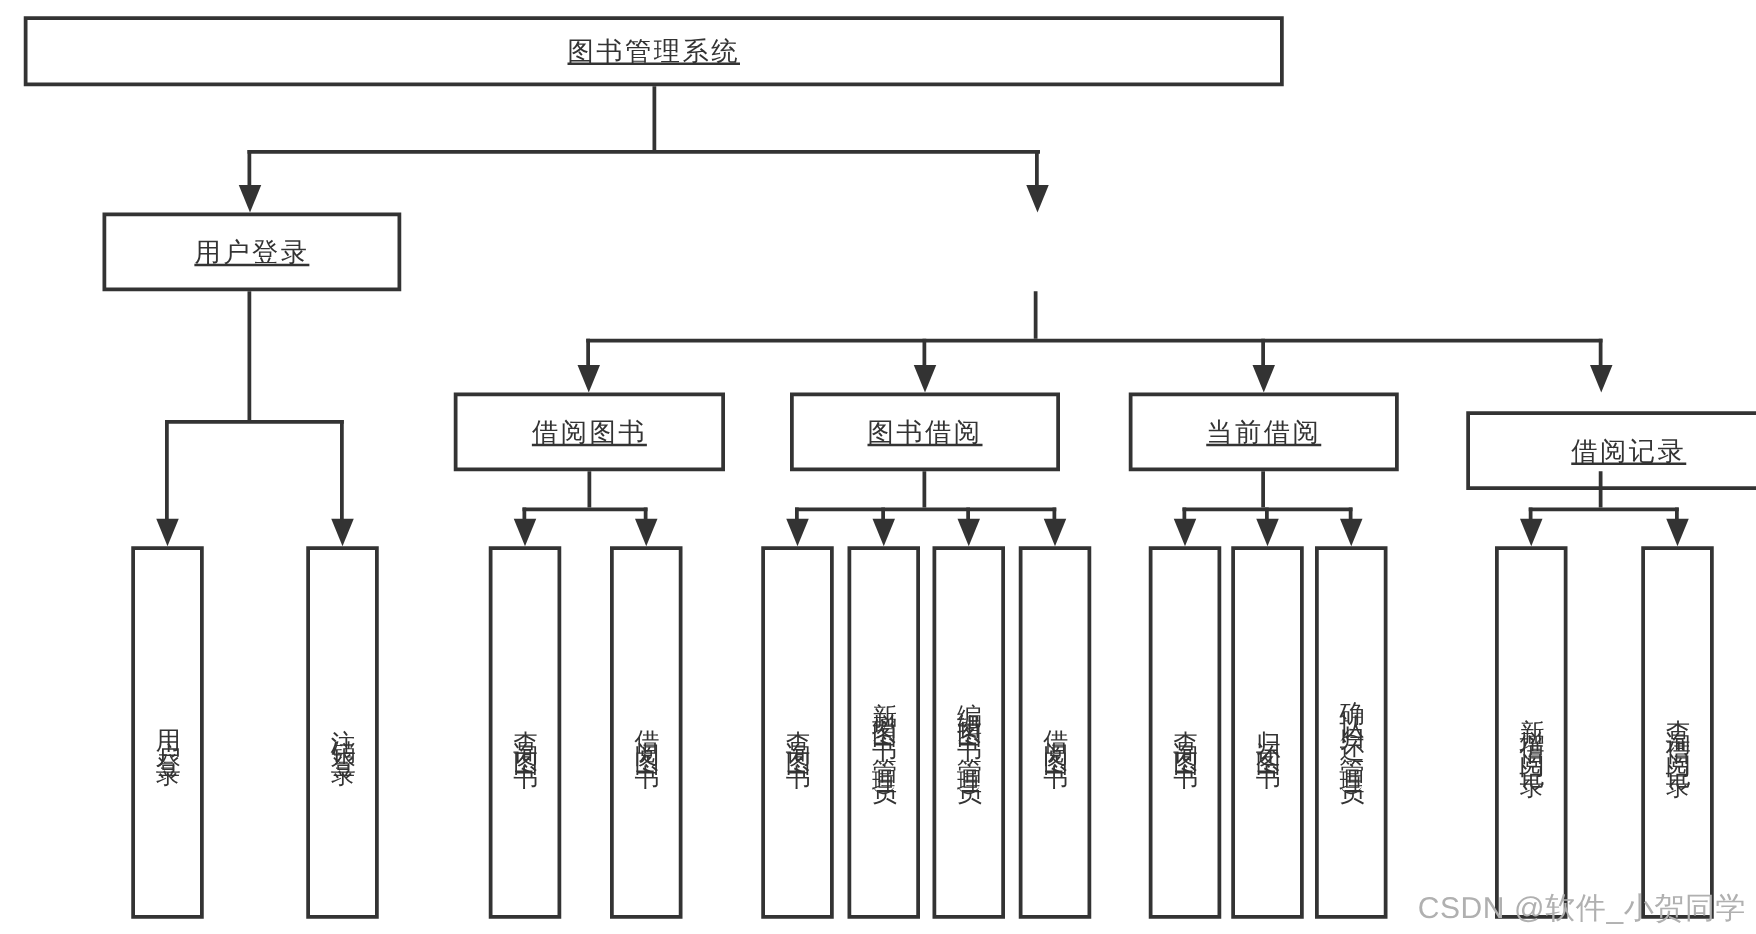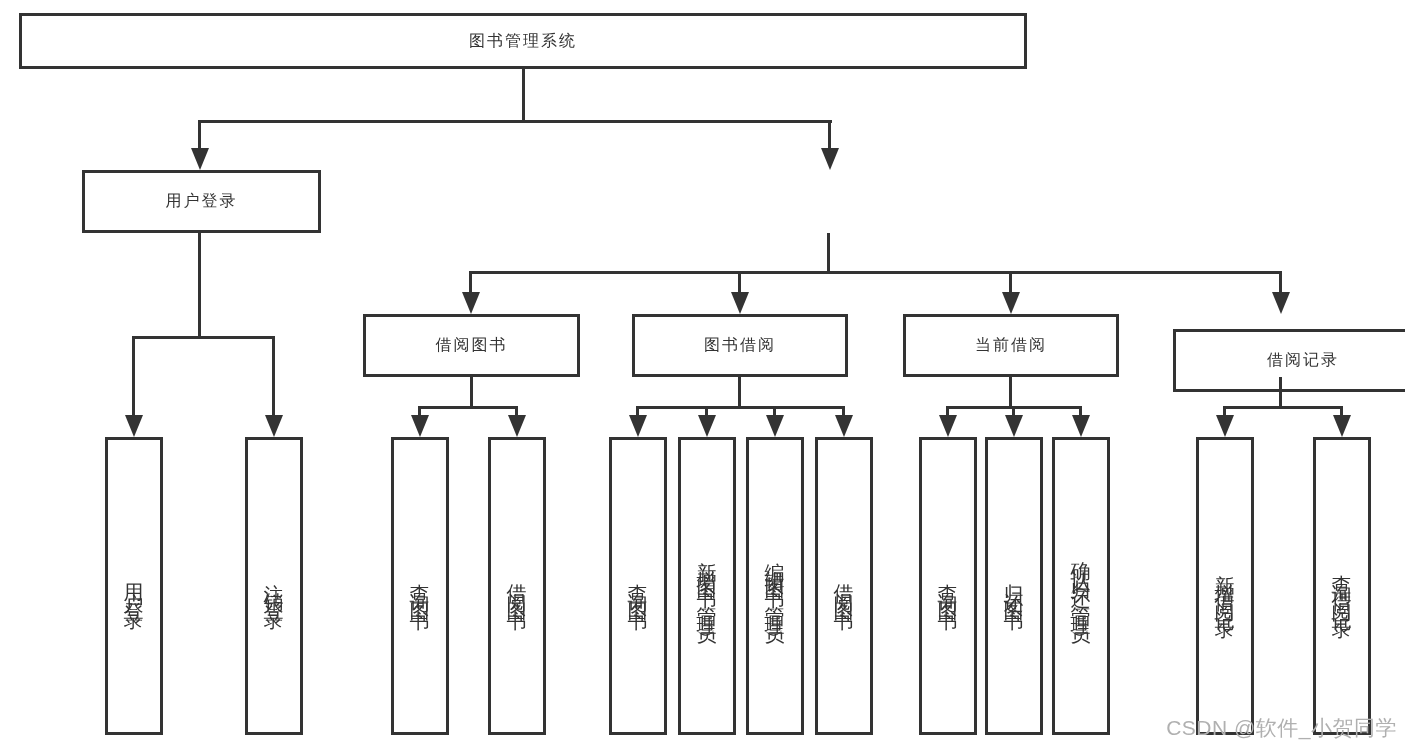--- a/index.html
+++ b/index.html
@@ -10,35 +10,35 @@
     font-family: "Liberation Sans", sans-serif;
     color: var(--text, #333333);
   }
   .node {
     position:absolute; box-sizing:border-box;
     border:3px solid var(--line, #333333);
     background: var(--box-background, #ffffff);
     display:flex; align-items:center; justify-content:center;
     white-space:nowrap;
   }
-  .hnode { font-size:16px; letter-spacing:2px; }
+  .hnode { font-size:21px; letter-spacing:2px;text-decoration:underline; }
   .vnode {
     writing-mode:vertical-rl; text-orientation:mixed;
     font-size:20px; letter-spacing:9px; line-height:1;
   }
   .vline { position:absolute; width:3px; background: var(--line, #333333); }
   .hline { position:absolute; height:3px; background: var(--line, #333333); }
   .arrow {
     position:absolute; width:0; height:0;
     border-left:9px solid transparent; border-right:9px solid transparent;
     border-top:22px solid var(--line, #333333);
   }
   .watermark {
     position:absolute; right:8px; bottom:5px;
-    font-size:21px; letter-spacing:0.5px;
+    font-size:24px; letter-spacing:0.5px;
     color: var(--watermark, #b3b3b3);
     z-index:5;
     margin-left:36px;
   }
 </style>
 </head>
 <body>
 
 <div class="canvas">
 

